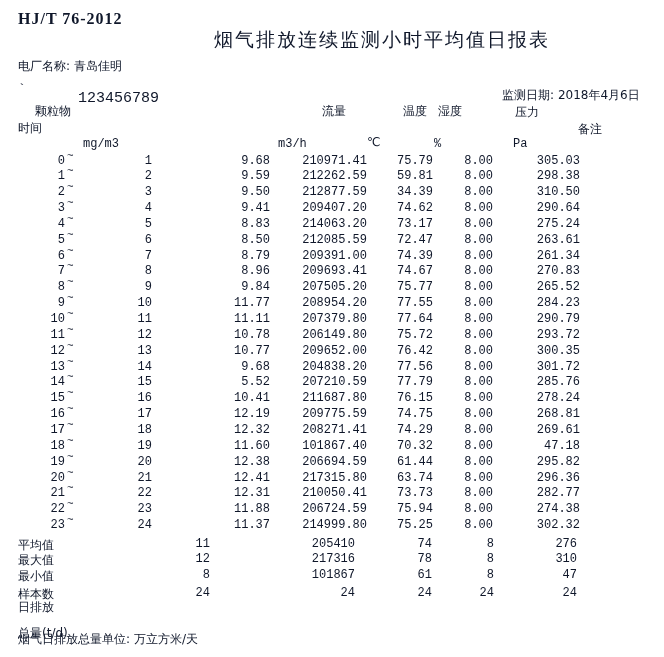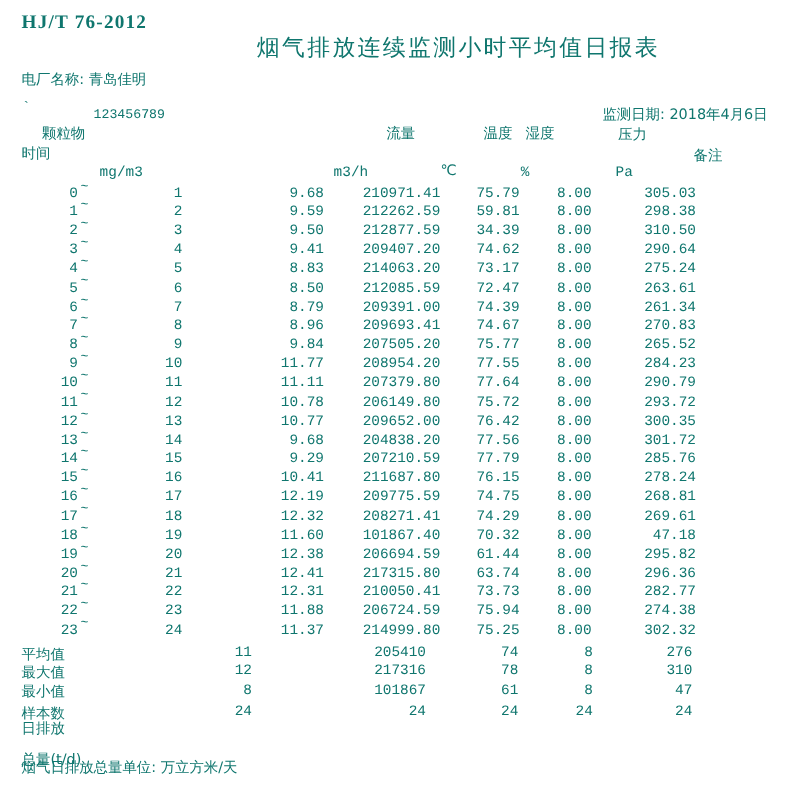--- a/index.html
+++ b/index.html
@@ -1,39 +1,39 @@
 <!DOCTYPE html>
 <html><head>
 <meta charset="utf-8">
 <style>
   html, body { margin: 0; padding: 0; background: #ffffff; }
   .page {
     position: relative;
     width: 664px;
     height: 657px;
     background: #ffffff;
-    color: #0f766e;
+    color: #0f172a;
     font-family: "DejaVu Sans", sans-serif;
     font-size: 12px;
     overflow: hidden;
   }
   .abs { position: absolute; white-space: nowrap; }
   .num { font-family: "Liberation Mono", monospace; }
   .std-code {
     left: 18px; top: 10px;
     font-family: "Liberation Serif", serif;
     font-weight: bold; font-size: 16px; letter-spacing: 1px;
   }
   .title {
     left: 214px; top: 27px;
     font-weight: normal; font-size: 19px; letter-spacing: 2px;
   }
   .plant-line { left: 18px; top: 58px; }
   .tick { left: 18px; top: 82px; font-size: 13px; }
-  .station-code { left: 78px; top: 90px; font-size: 11px; }
+  .station-code { left: 78px; top: 90px; font-size: 15px; }
   .date-line { left: 502px; top: 87px; }
   .hdr { font-size: 12px; }
   .row {
     position: absolute; left: 0; width: 664px; height: 15px;
     font-size: 12px;
   }
   .cell {
     position: absolute; text-align: right;
     font-family: "Liberation Mono", monospace; font-size: 12px;
   }
@@ -229,21 +229,21 @@
       <span class="cell c3">9.68</span>
       <span class="cell c4">204838.20</span>
       <span class="cell c5">77.56</span>
       <span class="cell c6">8.00</span>
       <span class="cell c7">301.72</span>
     </div>
       <div class="row" style="top: 375.4px;">
       <span class="cell c1">14</span>
       <span class="tilde">~</span>
       <span class="cell c2">15</span>
-      <span class="cell c3">9.29</span>
+      <span class="cell c3">5.52</span>
       <span class="cell c4">207210.59</span>
       <span class="cell c5">77.79</span>
       <span class="cell c6">8.00</span>
       <span class="cell c7">285.76</span>
     </div>
       <div class="row" style="top: 391.25px;">
       <span class="cell c1">15</span>
       <span class="tilde">~</span>
       <span class="cell c2">16</span>
       <span class="cell c3">10.41</span>

